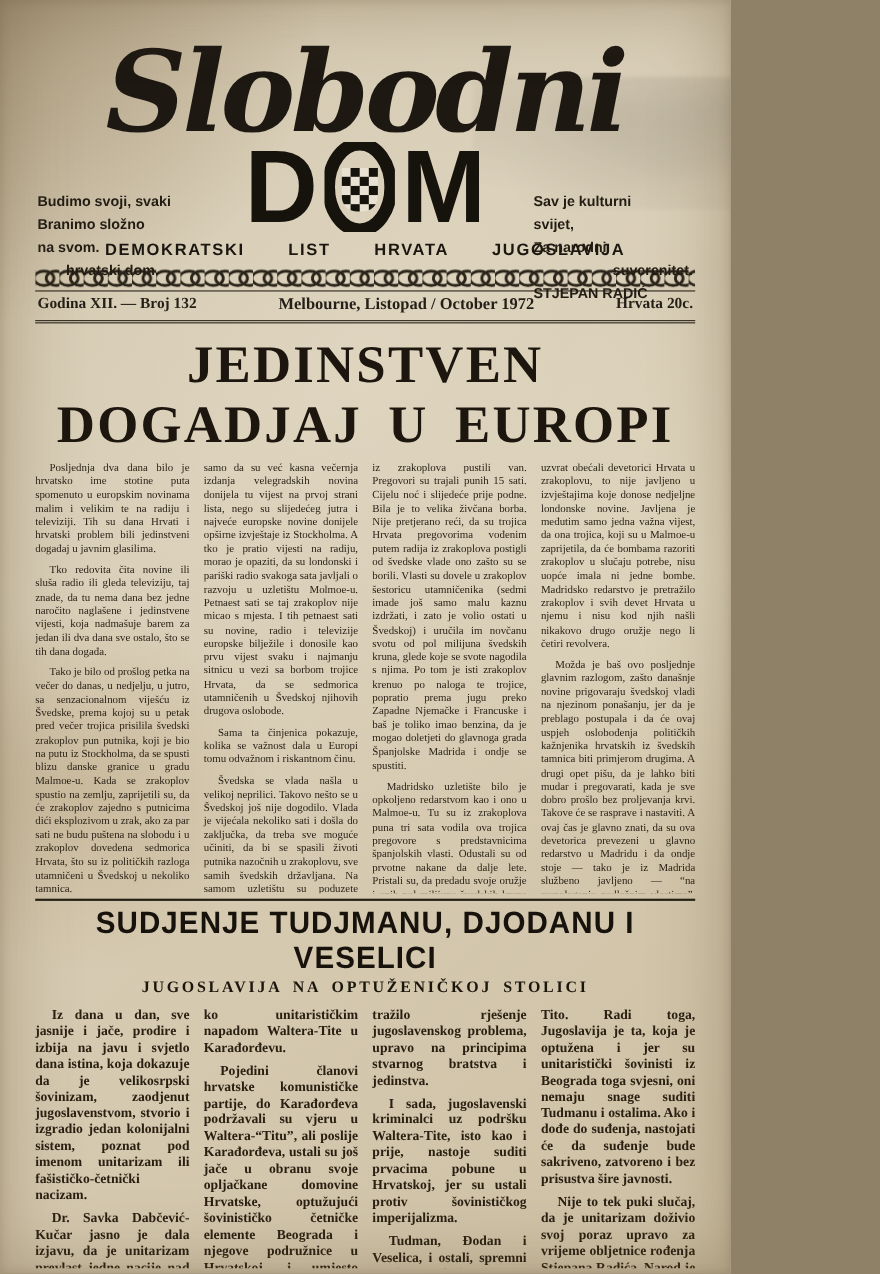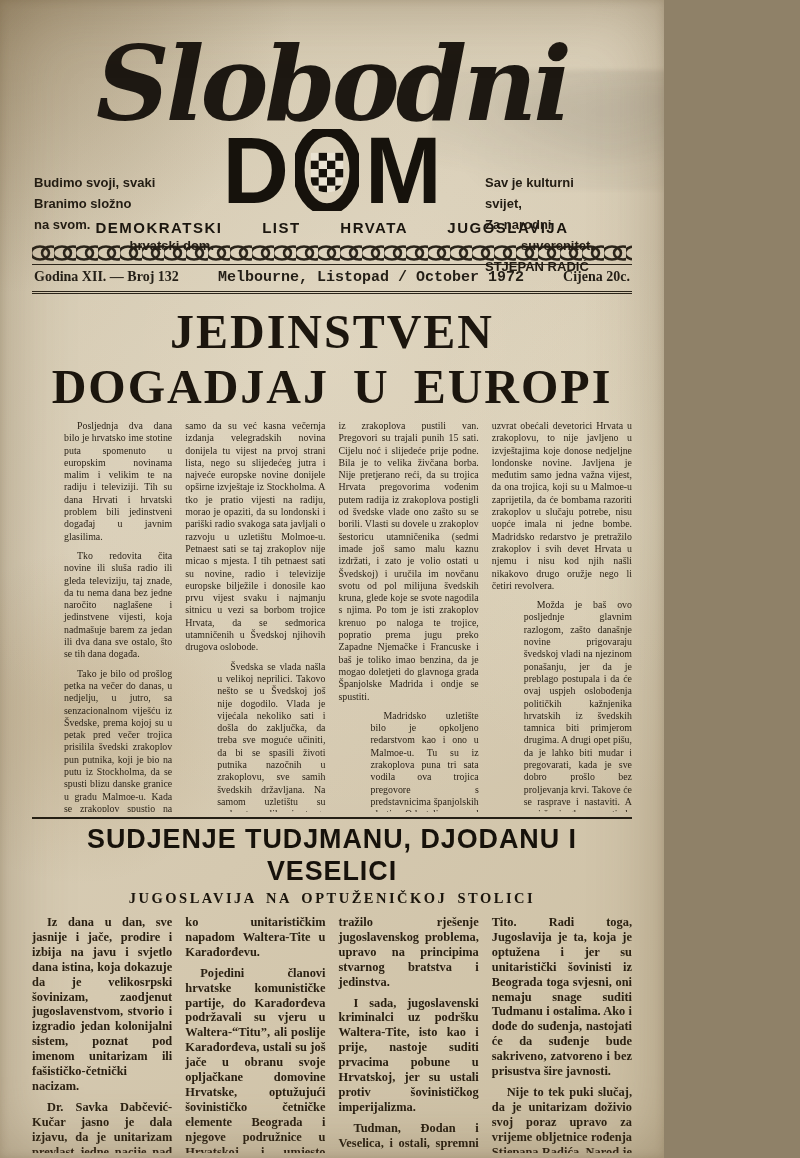--- a/index.html
+++ b/index.html
@@ -60,58 +60,58 @@
     font-size:15px;letter-spacing:1.5px;word-spacing:34px;
     margin-top:9px;color:#1b160f;
   }
   .motto{
     position:absolute;top:172px;
     font-family:"Liberation Sans", sans-serif;font-weight:bold;
     font-size:13px;line-height:21px;text-align:left;color:#221c13;
   }
   .motto-left{left:2px;width:180px;}
   .motto-right{right:2px;width:145px;}
-  .motto .indent1{padding-left:26px;text-align:right;}
-  .motto .alignr{text-align:center;}
+  .motto .indent1{padding-left:26px;}
+  .motto .alignr{text-align:right;}
 
   
   .braid{height:18px;margin-top:8px;}
   .braid svg{display:block;width:100%;height:18px;}
 
   
   .infobar{
     display:flex;align-items:center;justify-content:space-between;
     border-top:1px solid #2a241a;
     border-bottom:3px double #2a241a;
     padding:3px 2px 5px 2px;margin-top:2px;
   }
   .info-left,.info-right{
     font-family:"Liberation Serif", serif;font-weight:bold;font-size:14px;white-space:nowrap;
   }
   .info-center{text-align:center;flex:1;}
   .info-center .small{font-size:8px;letter-spacing:.3px;color:#33291b;}
-  .info-center .big{font-family:Liberation Mono, monospace;font-weight:bold;font-size:15px;margin-top:1px;}
+  .info-center .big{font-family:Liberation Serif, serif;font-weight:bold;font-size:15px;margin-top:1px;}
 
   
   .headline1{
     text-align:center;
     font-family:"Liberation Serif", serif;font-weight:bold;
     font-size:48px;letter-spacing:2px;word-spacing:10px;
     margin:10px 0 6px 0;color:#1c160e;
   }
   .cols{display:flex;gap:13px;overflow:hidden;}
   .cols .col{flex:1;min-width:0;}
   .art1{height:392px;margin-top:4px;}
   .art1 p{
     margin:0 0 7px 0;
     font-family:"Liberation Serif", serif;
     font-size:9.9px;line-height:12.3px;
     text-align:justify;color:#2b2318;
   }
-  .art1 p.ind{text-indent:13px;margin-left:32px;}
+  .art1 p.ind{text-indent:13px;}
   .signature{
     font-family:"Liberation Serif", serif;font-weight:bold;
     font-size:11.5px;text-align:center;padding-left:30px;margin-top:4px;color:#241c10;
   }
   .dateline{
     font-family:"Liberation Serif", serif;font-size:10.5px;margin-top:8px;color:#2b2318;
   }
   .divider{border:0;border-top:2px solid #241f15;margin:5px 0 4px 0;}
 
   
@@ -202,37 +202,38 @@
       </defs>
       <rect x="0" y="0" width="100%" height="18" fill="url(#chain)"></rect>
     </svg>
   </div>
 
   <div class="infobar">
     <div class="info-left">Godina XII. — Broj 132</div>
     <div class="info-center">
       <div class="big">Melbourne, Listopad / October 1972</div>
     </div>
-    <div class="info-right">Cijena 20c.</div>
+    <div class="info-right">Hrvata 20c.</div>
   </div>
 
   <div class="headline1">JEDINSTVEN DOGADJAJ U EUROPI</div>
 
   <div class="cols art1">
     <div class="col">
       <div>
           <p class="ind">Posljednja dva dana bilo je hrvatsko ime stotine puta spomenuto u europskim novinama malim i velikim te na radiju i televiziji. Tih su dana Hrvati i hrvatski problem bili jedinstveni događaj u javnim glasilima.</p>
           <p class="ind">Tko redovita čita novine ili sluša radio ili gleda televiziju, taj znade, da tu nema dana bez jedne naročito naglašene i jedinstvene vijesti, koja nadmašuje barem za jedan ili dva dana sve ostalo, što se tih dana događa.</p>
           <p class="ind">Tako je bilo od prošlog petka na večer do danas, u nedjelju, u jutro, sa senzacionalnom viješću iz Švedske, prema kojoj su u petak pred večer trojica prisilila švedski zrakoplov pun putnika, koji je bio na putu iz Stockholma, da se spusti blizu danske granice u gradu Malmoe-u. Kada se zrakoplov spustio na zemlju, zaprijetili su, da će zrakoplov zajedno s putnicima dići eksplozivom u zrak, ako za par sati ne budu puštena na slobodu i u zrakoplov dovedena sedmorica Hrvata, što su iz političkih razloga utamničeni u Švedskoj u nekoliko tamnica.</p>
           <p class="ind">Ta vijest se munjevitom brzinom raširila po cijelom svijeta. Strahovito krvoproliće na Olimpijadi u Muenchenu samo je povećalo zanimanje, što će se dogoditi sada u Švedskoj. Ne</p>
         </div>
     </div>
     <div class="col">
       <div>
           <p class="">samo da su već kasna večernja izdanja velegradskih novina donijela tu vijest na prvoj strani lista, nego su slijedećeg jutra i najveće europske novine donijele opširne izvještaje iz Stockholma. A tko je pratio vijesti na radiju, morao je opaziti, da su londonski i pariški radio svakoga sata javljali o razvoju u uzletištu Molmoe-u. Petnaest sati se taj zrakoplov nije micao s mjesta. I tih petnaest sati su novine, radio i televizije europske bilježile i donosile kao prvu vijest svaku i najmanju sitnicu u vezi sa borbom trojice Hrvata, da se sedmorica utamničenih u Švedskoj njihovih drugova oslobode.</p>
+          <p class="ind">Sama ta činjenica pokazuje, kolika se važnost dala u Europi tomu odvažnom i riskantnom činu.</p>
           <p class="ind">Švedska se vlada našla u velikoj neprilici. Takovo nešto se u Švedskoj još nije dogodilo. Vlada je vijećala nekoliko sati i došla do zaključka, da treba sve moguće učiniti, da bi se spasili životi putnika nazočnih u zrakoplovu, sve samih švedskih državljana. Na samom uzletištu su poduzete velike i stroge mjere a ministru pravosuđa bilo je povjereno, da s trojicom Hrvata pregovara, da bi se mirnim putem i bez proljevanja krvi putnici</p>
         </div>
     </div>
     <div class="col">
       <div>
           <p class="">iz zrakoplova pustili van. Pregovori su trajali punih 15 sati. Cijelu noć i slijedeće prije podne. Bila je to velika živčana borba. Nije pretjerano reći, da su trojica Hrvata pregovorima vođenim putem radija iz zrakoplova postigli od švedske vlade ono zašto su se borili. Vlasti su dovele u zrakoplov šestoricu utamničenika (sedmi imade još samo malu kaznu izdržati, i zato je volio ostati u Švedskoj) i uručila im novčanu svotu od pol milijuna švedskih kruna, glede koje se svote nagodila s njima. Po tom je isti zrakoplov krenuo po naloga te trojice, popratio prema jugu preko Zapadne Njemačke i Francuske i baš je toliko imao benzina, da je mogao doletjeti do glavnoga grada Španjolske Madrida i ondje se spustiti.</p>
           <p class="ind">Madridsko uzletište bilo je opkoljeno redarstvom kao i ono u Malmoe-u. Tu su iz zrakoplova puna tri sata vodila ova trojica pregovore s predstavnicima španjolskih vlasti. Odustali su od prvotne nakane da dalje lete. Pristali su, da predadu svoje oružje i onih pol milijuna švedskih kruna španjolskim vlastima i izašli su iz zrakoplova. Španjolski predstavnici smatrali su se sretnima, što ni u Španjolskoj kao ni u Malmoe-u u Švedskoj nije bilo proljevanja krvi. Što su oni za</p>
         </div>
     </div>
     <div class="col">

